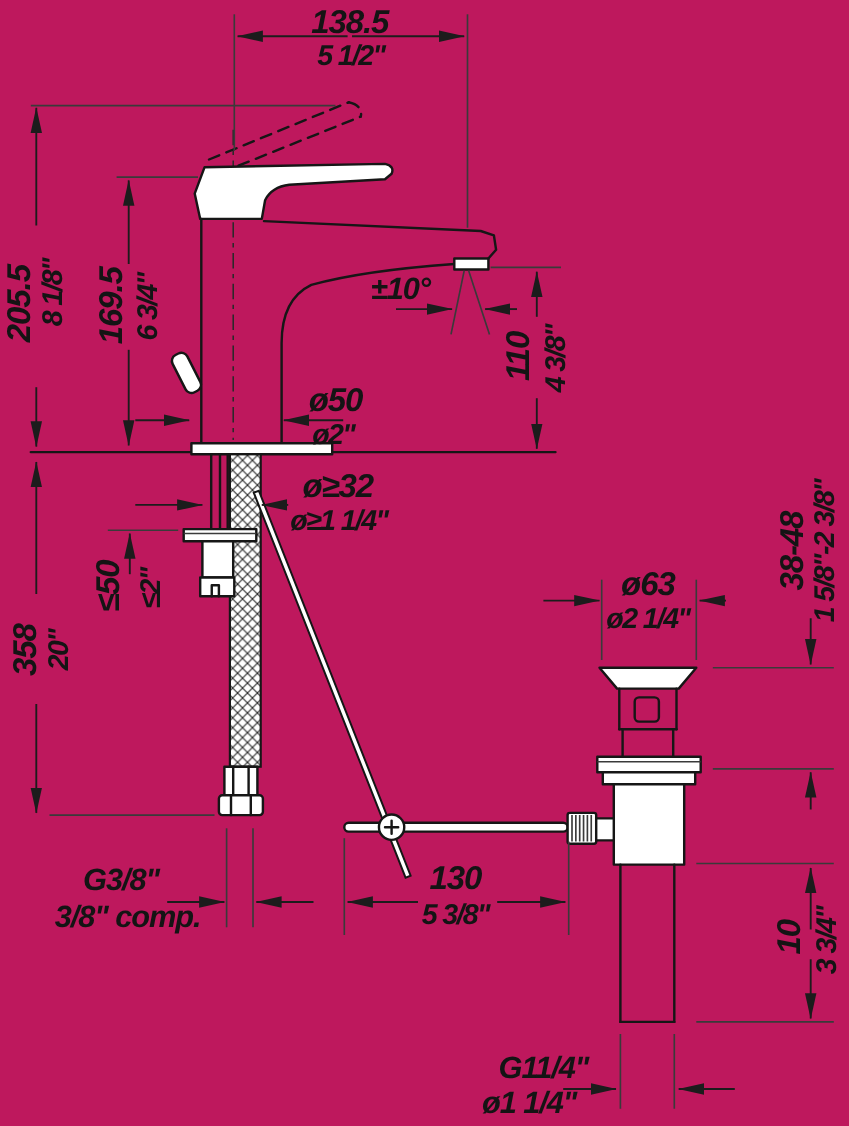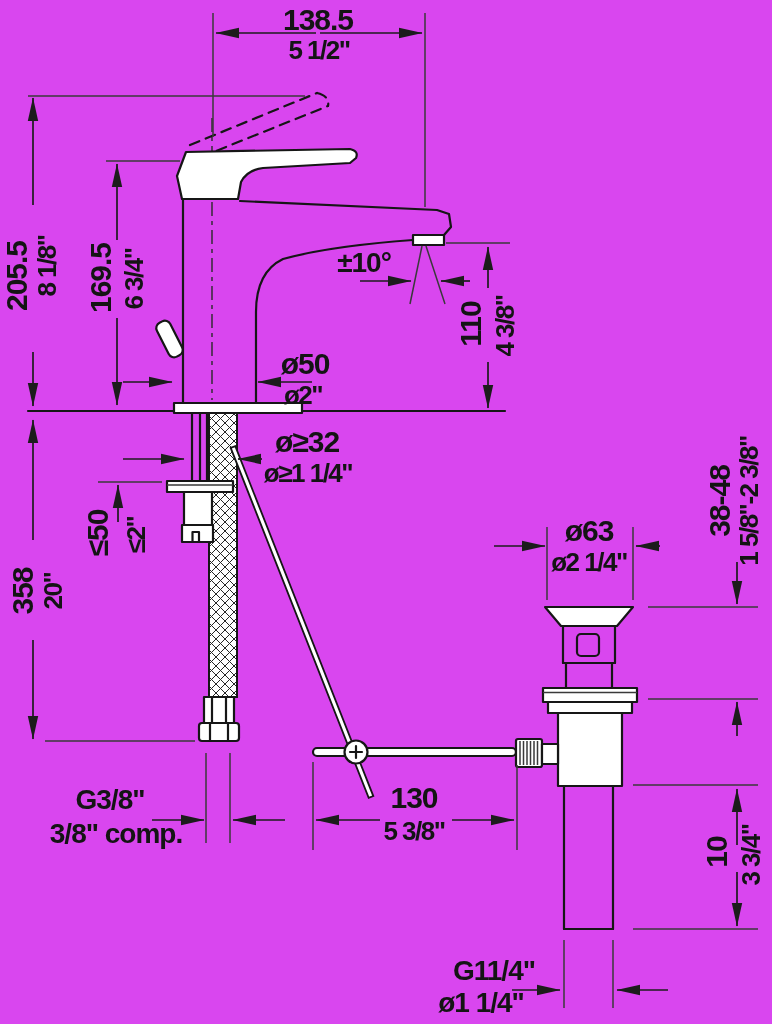--- a/index.html
+++ b/index.html
@@ -1,16 +1,16 @@
 <!DOCTYPE html>
 <html><head>
 <meta charset="utf-8">
 <style>
   html,body{margin:0;padding:0;background:#fff;}
-  .page{position:relative;width:772px;height:1024px;background:#d946ef;overflow:hidden;}
+  .page{position:relative;width:772px;height:1024px;background:#be185d;overflow:hidden;font-style:italic;}
   svg{display:block;}
   svg text{
     font-family:"Liberation Sans","DejaVu Sans",sans-serif;
     font-weight:bold;
     fill:#141414;
     letter-spacing:-1px;
   }
   .mm{font-size:30px;}
   .inch{font-size:26px;letter-spacing:-1.5px;}
   .lbl{font-size:28px;}

